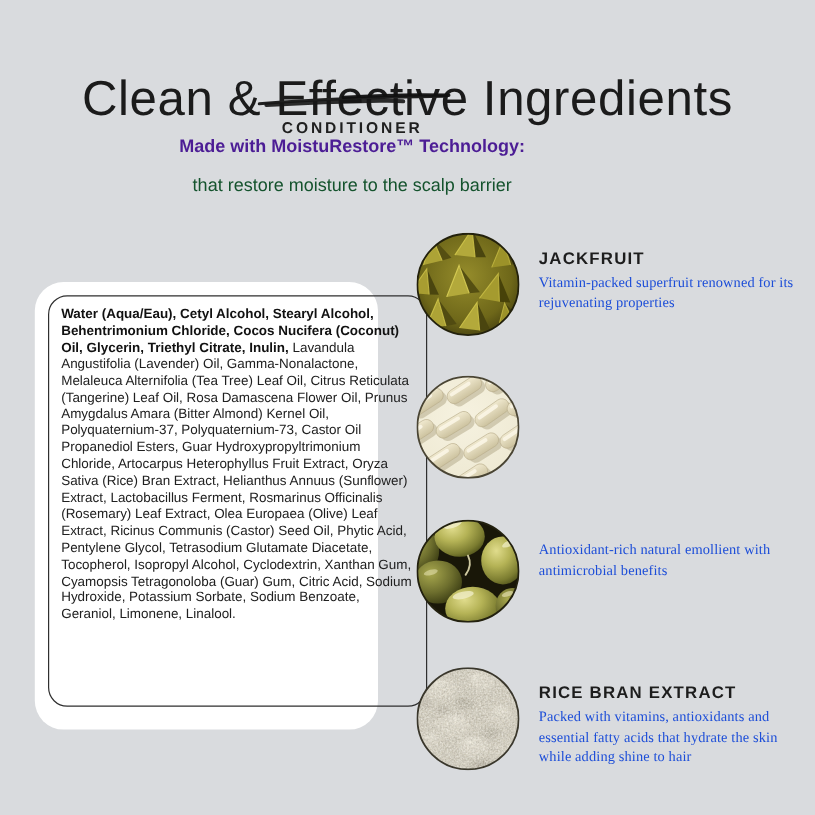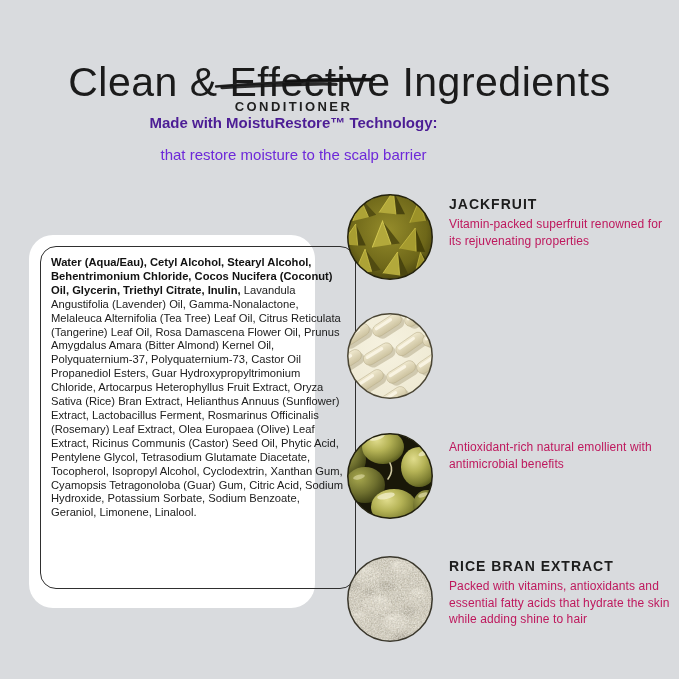--- a/index.html
+++ b/index.html
@@ -7,38 +7,38 @@
           font-family:"Liberation Sans",sans-serif;overflow:hidden;}
 
   
   .page-title{position:absolute;top:34px;left:0;width:679px;text-align:center;
               font-size:41px;line-height:42px;font-weight:400;color:#1b1b1b;letter-spacing:.5px;}
   .swoosh{position:absolute;top:76px;left:208px;}
   .hdr-line{position:absolute;left:0;width:587px;text-align:center;color:#2e2e2e;}
   .product-type{top:99px;font-size:13px;font-weight:700;letter-spacing:2.4px;color:#1f1f1f;}
   .tech-line{top:114px;font-size:15px;font-weight:700;color:#4c1d95;}
   .blend-1{top:130px;font-size:15px;color:#3a3a3a;}
-  .blend-2{top:145.5px;font-size:15px;color:#6d28d9;}
+  .blend-2{top:145.5px;font-size:15px;color:#14532d;}
 
   
   .ing-card{position:absolute;left:29px;top:235px;width:286px;height:373px;
             background:#ffffff;border-radius:24px;}
   .ing-box{position:absolute;left:11px;top:11px;width:316px;height:343px;box-sizing:border-box;
            border:1.4px solid #2f2f2f;border-radius:16px;padding:9px 10px;overflow:hidden;}
   .ing-text{margin:0;font-size:11.2px;line-height:13.9px;color:#202020;}
   .ing-text strong{font-weight:700;color:#111;}
 
   
   .hl{position:absolute;left:347px;display:flex;align-items:flex-start;}
   .hl-0{top:194px}.hl-1{top:313px}.hl-2{top:433px}.hl-3{top:556px}
   .hl-photo{width:86px;height:86px;flex:0 0 86px;}
   .hl-photo svg{display:block;}
-  .hl-text{margin-left:16px;margin-top:2px;width:228px;}
+  .hl-text{margin-left:16px;margin-top:13px;width:228px;}
   .hl-title{margin:0;font-size:14px;font-weight:700;letter-spacing:1px;color:#1d1d1d;}
-  .hl-desc{margin:4px 0 0;font-size:12px;line-height:16.5px;color:#be185d;letter-spacing:.1px;}
+  .hl-desc{margin:4px 0 0;font-size:12px;line-height:16.5px;color:#1d4ed8;letter-spacing:.1px;font-family:Liberation Serif, serif;}
 </style>
 </head>
 <body>
 
 <div class="canvas">
 
   <h1 class="page-title">Clean &amp; Effective Ingredients</h1>
 
   <svg class="swoosh" width="170" height="14" viewBox="0 0 170 14" aria-hidden="true">
     <path d="M8 10.5 C 45 7.5, 95 5, 162 4.2" stroke="#202020" stroke-width="2.4" fill="none" stroke-linecap="round"></path>

